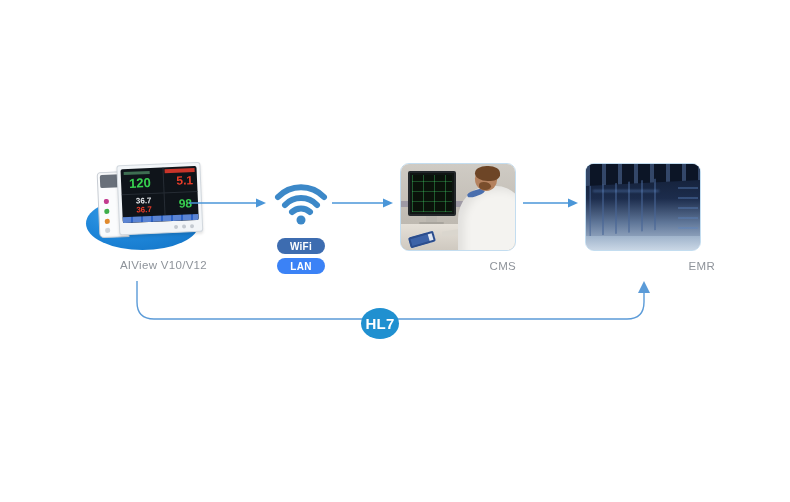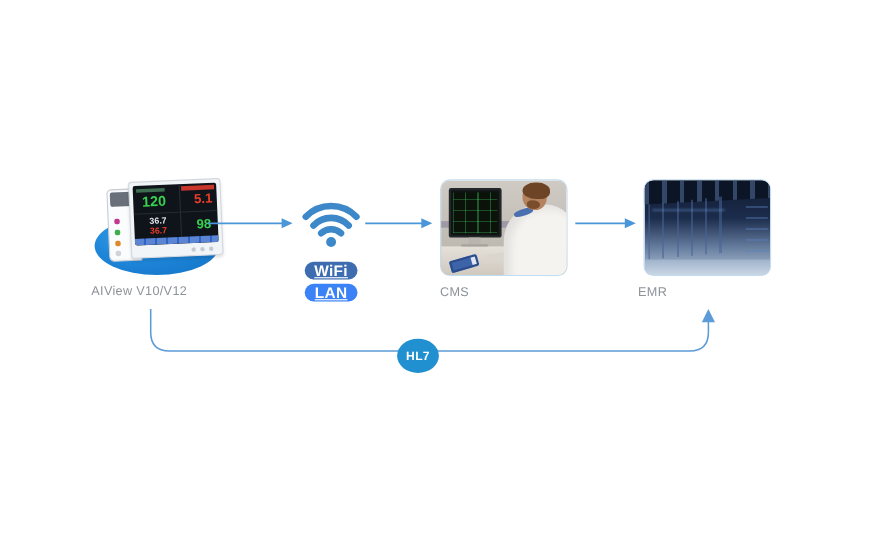--- a/index.html
+++ b/index.html
@@ -33,30 +33,30 @@
   .mv-t2   { left:14px; top:38px; font-size:8px;  color:#ea3c28; }
   .mv-spo2 { right:6px; top:31px; font-size:12px; color:#37d04f; }
   .mon-alarm { position:absolute; right:2px; top:2px; width:30px; height:4px; background:#c8352a; }
   .mon-hdr { position:absolute; left:3px; top:3px; width:26px; height:3px; background:rgba(120,220,150,.45); }
   .mon-menubar { position:absolute; left:0; right:0; bottom:0; height:6px; background:#2d62c6;
     background-image:repeating-linear-gradient(90deg, rgba(255,255,255,.22) 0 8px, rgba(0,0,0,0) 8px 10px); }
   .mon-basedots { position:absolute; right:8px; bottom:3px; width:4px; height:4px; border-radius:50%;
     background:#c4cad1; box-shadow:-8px 0 0 #c4cad1, -16px 0 0 #c4cad1; }
 
   
-  .node-label { color:#8e939a; font-size:11.5px; letter-spacing:.3px; text-align:left; }
+  .node-label { color:#8e939a; font-size:11.5px; letter-spacing:.3px; text-align:right; }
   .label-monitor { left:83px; top:259px; width:124px; }
   .label-cms { left:400px; top:260px; width:116px; }
-  .label-emr { left:580px; top:260px; width:116px; }
+  .label-emr { left:599px; top:260px; width:116px; }
 
   
   .wifi-icon path { stroke:#3c88c8; stroke-width:6; fill:none; stroke-linecap:round; }
   .wifi-icon circle { fill:#3c88c8; }
-  .pill { width:48px; height:16px; border-radius:8px; color:#ffffff; font-size:14px; font-weight:bold;
-    display:flex; align-items:center; justify-content:center; letter-spacing:.3px;text-decoration:underline; }
+  .pill { width:48px; height:16px; border-radius:8px; color:#ffffff; font-size:10px; font-weight:bold;
+    display:flex; align-items:center; justify-content:center; letter-spacing:.3px; }
   .pill-wifi { left:277px; top:238px; background:#3d6cb0; }
   .pill-lan  { left:277px; top:258px; background:#3b82f6; }
 
   
   .photo { width:116px; height:88px; border-radius:9px; border:1px solid #c3ddf0; overflow:hidden; }
   .photo-cms { left:400px; top:163px; }
   .photo-emr { left:585px; top:163px; }
   .scene { position:absolute; inset:0; }
 
   
@@ -88,21 +88,21 @@
     clip-path:polygon(0 14%, 100% 0, 100% 88%, 0 100%); }
   .emr-rackglow { position:absolute; left:6%; top:30%; width:58%; height:3%; background:rgba(120,170,240,.35); filter:blur(1px); }
   .emr-rackside { position:absolute; right:2%; top:24%; width:17%; height:52%; background:linear-gradient(180deg,#15223c,#24375c);
     background-image:repeating-linear-gradient(0deg, rgba(90,130,190,.4) 0 2px, rgba(0,0,0,0) 2px 10px); border-radius:1px; }
   .emr-floor { position:absolute; left:0; right:0; bottom:0; height:16%; background:linear-gradient(180deg,#9fb3cb,#c9d6e5); }
 
   
   .arrow-svg { pointer-events:none; }
   .hl7-svg { left:0; top:0; pointer-events:none; }
   .hl7-badge { left:361px; top:308px; width:38px; height:31px; border-radius:50%; background:#2090d0;
-    color:#fff; font-size:11px; font-weight:bold; display:flex; align-items:center; justify-content:center; letter-spacing:.3px; }
+    color:#fff; font-size:15px; font-weight:bold; display:flex; align-items:center; justify-content:center; letter-spacing:.3px; }
 </style>
 </head>
 <body>
 
 <div class="canvas">
 
   <div class="abs platform"></div>
 
   <div class="abs monitor">
     <div class="mon-module">

